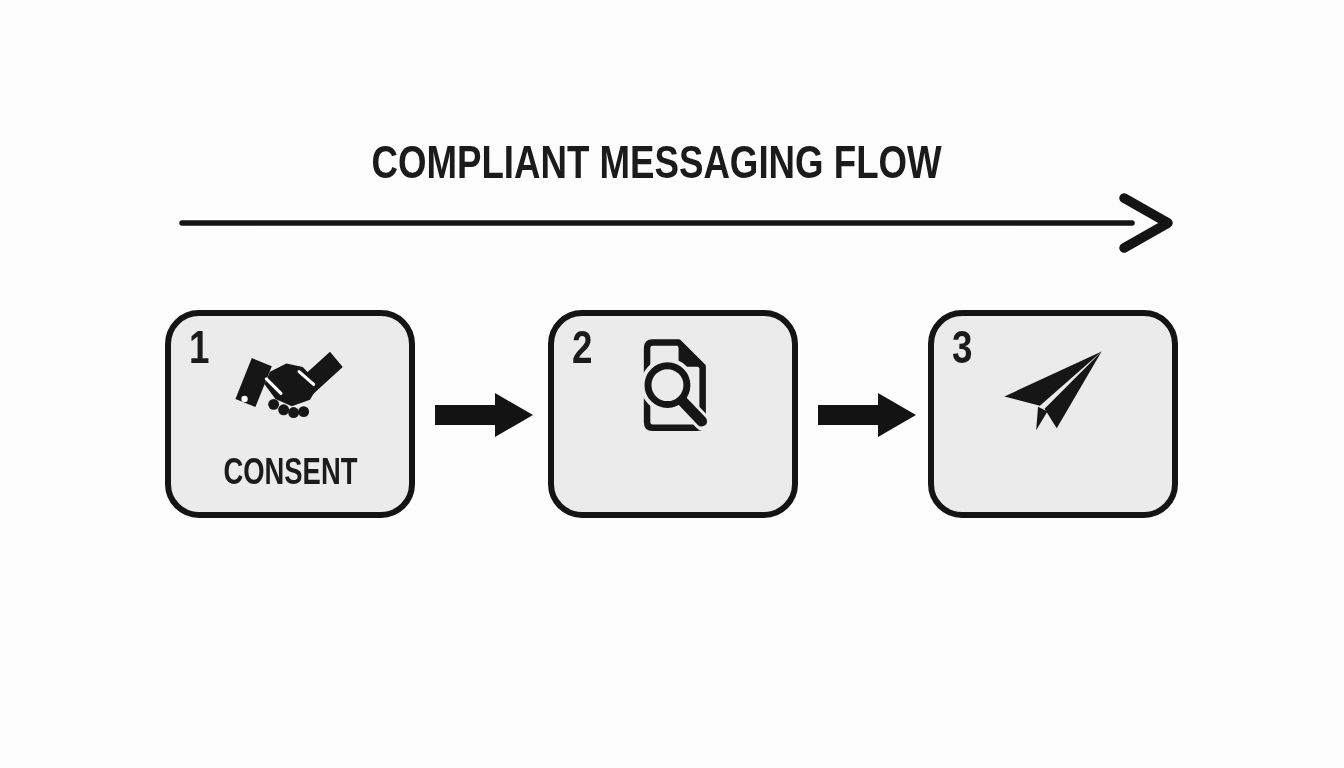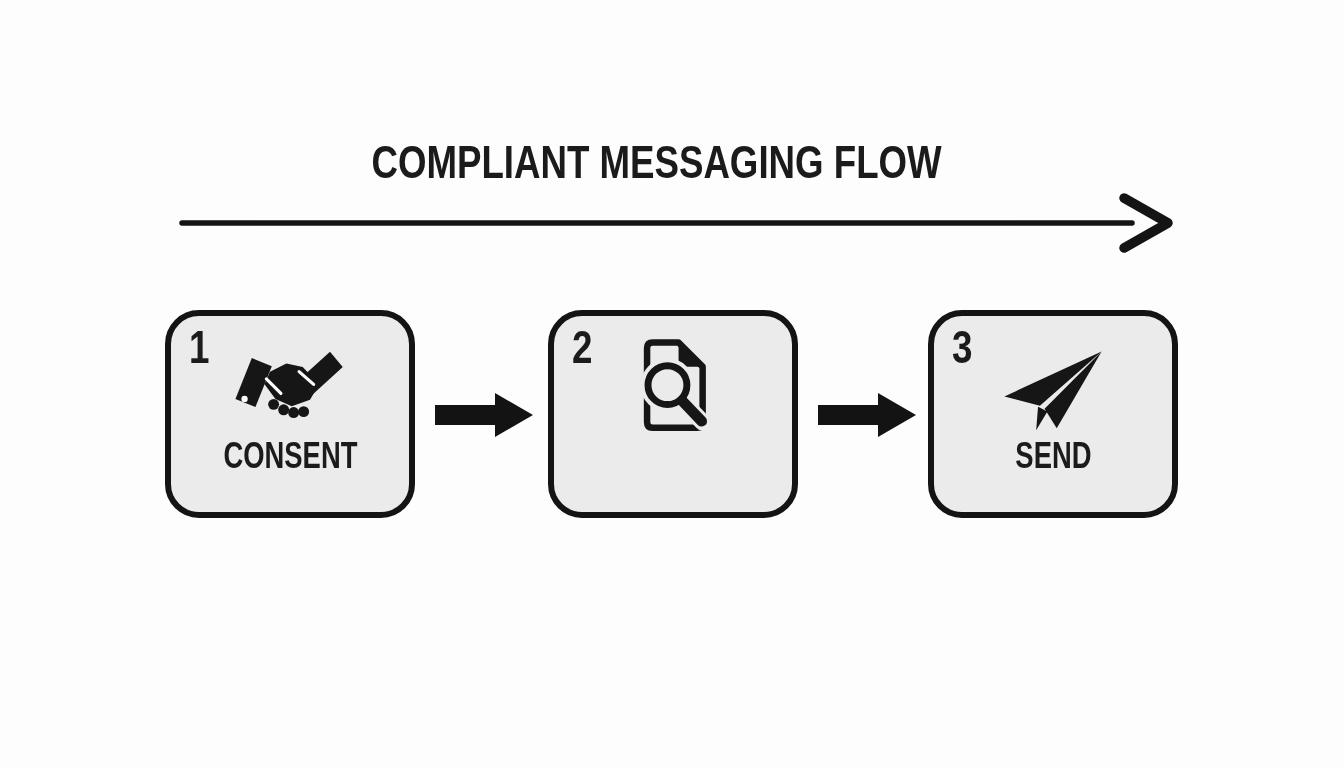--- a/index.html
+++ b/index.html
@@ -56,21 +56,21 @@
   }
   .icon-wrap{
     position:absolute;left:0;right:0;
     display:flex;justify-content:center;
   }
   .icon-consent{top:32px;}
   .icon-validate{top:21px;}
   .icon-send{top:30px;}
 
   .step-label{
-    position:absolute;left:0;right:0;bottom:38px;
+    position:absolute;left:0;right:0;bottom:22px;
     text-align:center;
     font-size:37px;font-weight:bold;color:#1b1b1b;
     line-height:1;
     white-space:nowrap;
   }
   .step-label .condense{
     display:inline-block;
     transform:scaleX(0.74);
     transform-origin:center;
   }
@@ -155,18 +155,15 @@
         <g fill="#161616">
 
           <polygon points="108,6 4,54 42,64"></polygon>
 
           <polygon points="108,6 47,67 60,88"></polygon>
 
           <polygon points="40,65 38,90 50,70"></polygon>
         </g>
       </svg>
     </div>
-    <div class="step-label">
-      <span class="condense">SEND</span>
-    </div>
   </div>
 
 </div>
 
 </body></html>

